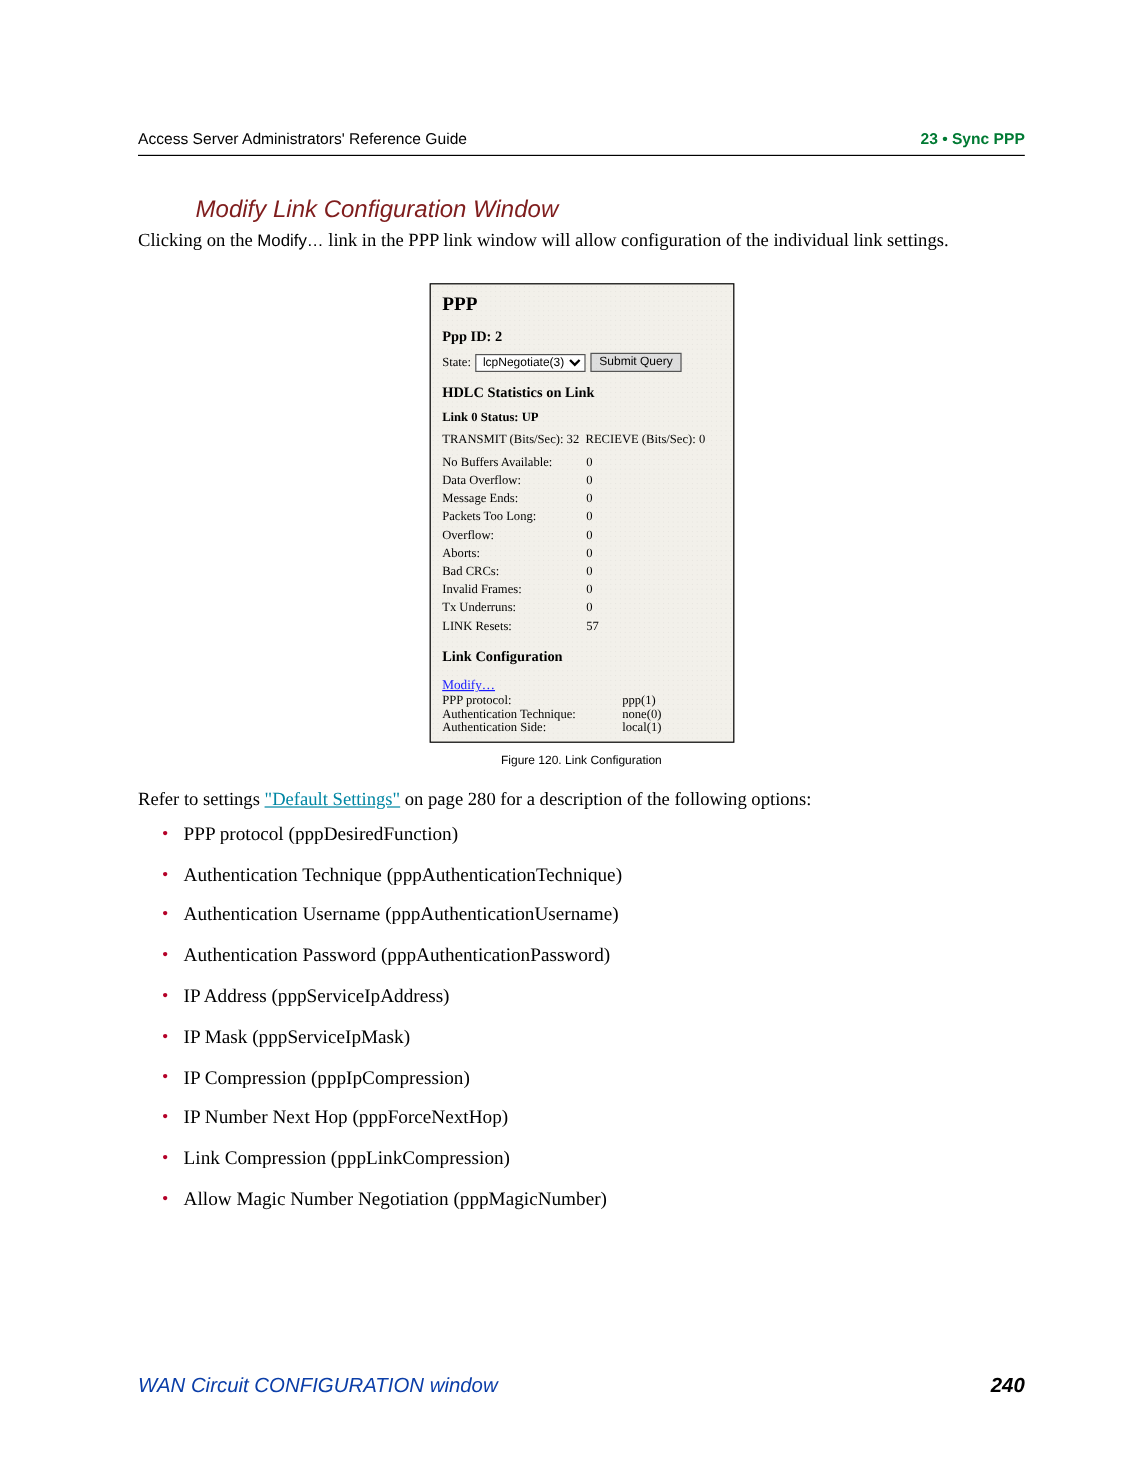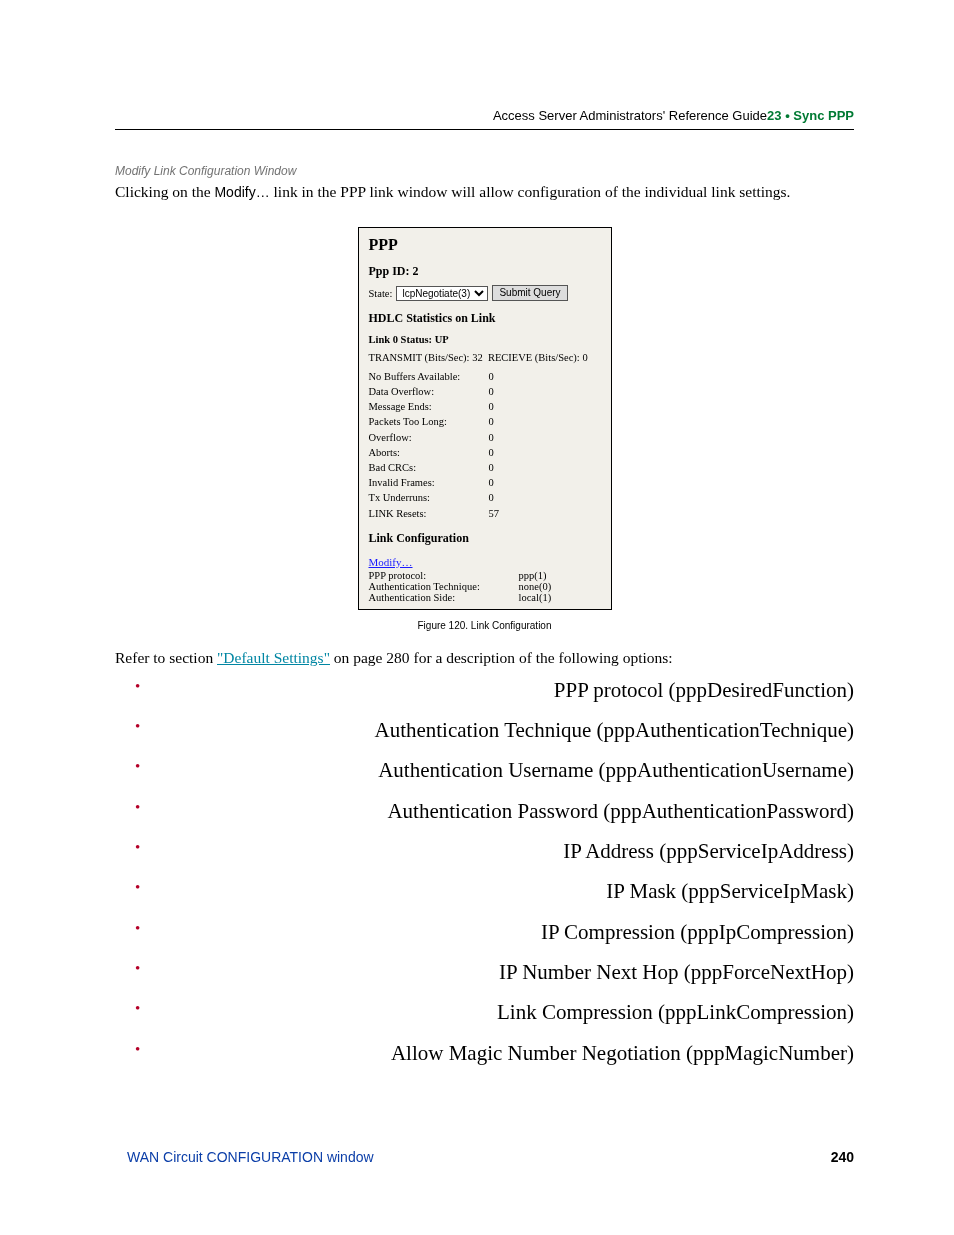--- a/index.html
+++ b/index.html
@@ -11,41 +11,42 @@
     width: 954px;
   }
   .page {
     padding: 108px 100px 60px 115px;
     box-sizing: border-box;
     position: relative;
     min-height: 1235px;
   }
   .header-row {
     display: flex;
-    justify-content: flex-end;
+    justify-content: space-between;
     align-items: center;
     font-family: Helvetica, Arial, sans-serif;
     font-size: 13px;
     margin-bottom: 6px;
   }
   .header-right {
     color: #007a33;
     font-weight: bold;
   }
   .header-rule {
     border: none;
     border-top: 1px solid #000;
     margin: 0 0 34px 0;
   }
   .section-title {
     font-style: italic;
-    font-size: 12px;
+    font-size: 20px;
     font-family: Helvetica, Arial, sans-serif;
     margin-bottom: 2px;
-    color: #737373;
+    color: #7f1d1d;
+    margin-left: 48px;
   }
   .body-line {
     font-size: 15.5px;
     line-height: 1.5;
     margin-bottom: 12px;
   }
   .sans {
     font-family: Helvetica, Arial, sans-serif;
     font-size: 14px;
   }
@@ -106,44 +107,44 @@
     font-size: 15.5px;
     margin: 18px 0 10px 0;
   }
   .link-teal { color: #0086a3; }
   ul.options {
     list-style: none;
     padding: 0;
     margin: 0 0 0 20px;
   }
   ul.options li {
-    font-size: 21px;
+    font-size: 16px;
     line-height: 1.3;
     margin-bottom: 13px;
     position: relative;
     padding-left: 18px;
-    text-align: right;
   }
   ul.options li::before {
     content: "•";
     position: absolute;
     left: 0;
     top: 0;
     color: #b40028;
     font-size: 15px;
   }
   .footer-row {
     position: absolute;
     bottom: 70px;
-    left: 127px;
+    left: 115px;
     right: 100px;
     display: flex;
     justify-content: space-between;
     font-family: Helvetica, Arial, sans-serif;
-    font-size: 14px;
+    font-size: 17px;
+    font-style: italic;
   }
   .footer-left { color: #0b3ea8; }
   .footer-right { font-weight: bold; color: #000;}
 </style>
 </head>
 <body>
 
 <div class="page">
 
   <div class="header-row">
@@ -231,21 +232,21 @@
         </div>
       <div class="fig-conf-row">
           <span class="clab">Authentication Side:</span>
           <span>local(1)</span>
         </div>
     </div>
     <div class="figure-caption">Figure 120. Link Configuration</div>
   </div>
 
   <div class="refer-line">
-    <span>Refer to section </span><a href="#" class="link-teal">"Default Settings"</a><span> on page 280 for a description of the following options:</span>
+    <span>Refer to settings </span><a href="#" class="link-teal">"Default Settings"</a><span> on page 280 for a description of the following options:</span>
   </div>
 
   <ul class="options">
     <li>PPP protocol (pppDesiredFunction)</li>
     <li>Authentication Technique (pppAuthenticationTechnique)</li>
     <li>Authentication Username (pppAuthenticationUsername)</li>
     <li>Authentication Password (pppAuthenticationPassword)</li>
     <li>IP Address (pppServiceIpAddress)</li>
     <li>IP Mask (pppServiceIpMask)</li>
     <li>IP Compression (pppIpCompression)</li>

